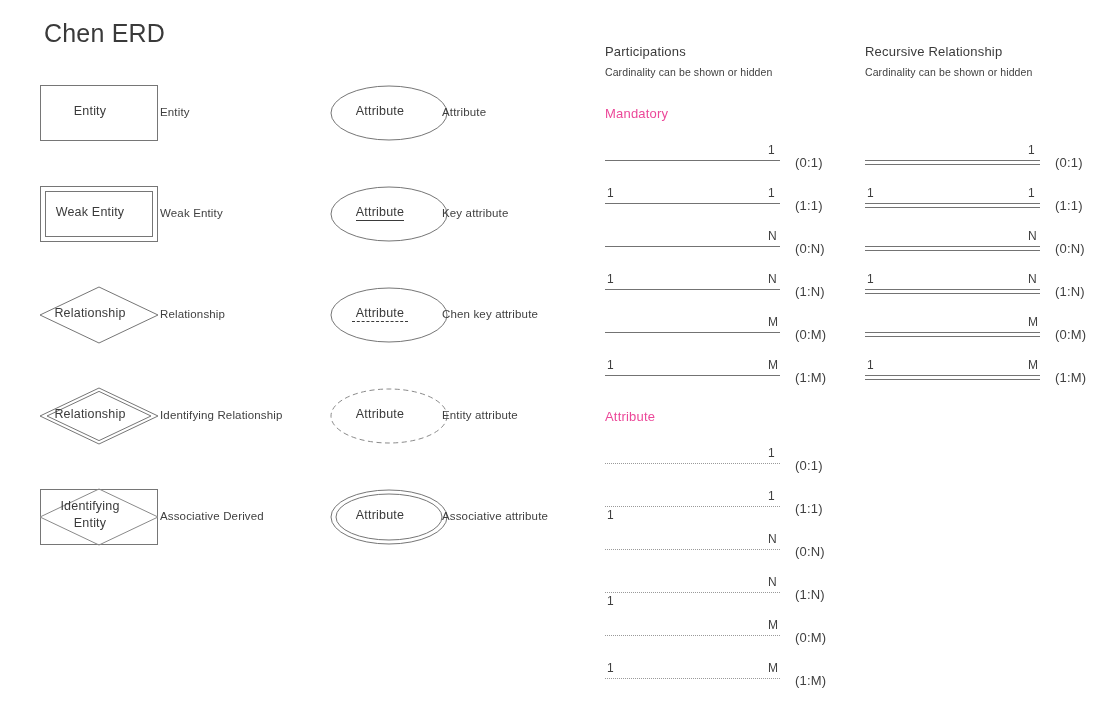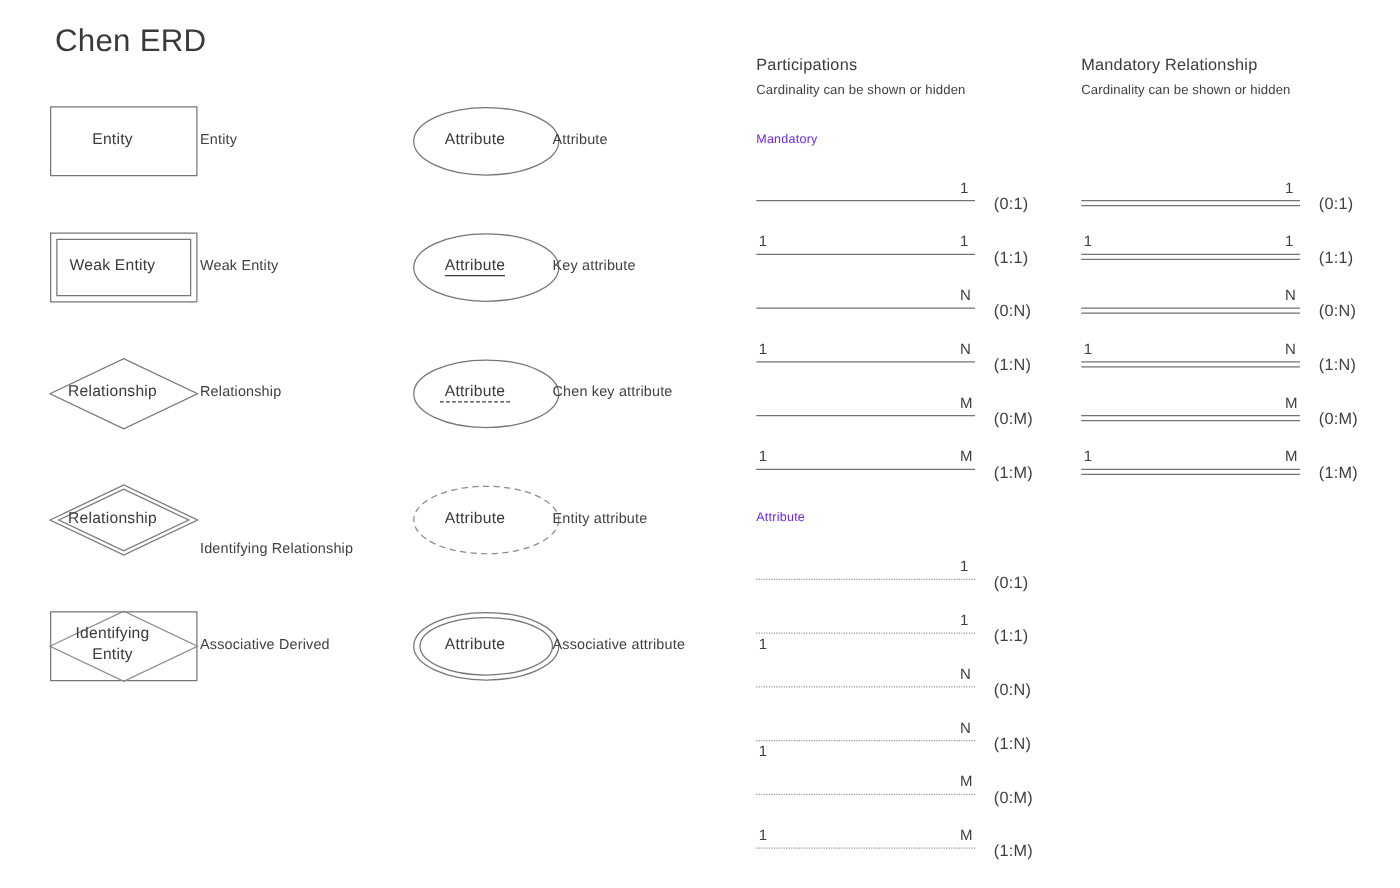--- a/index.html
+++ b/index.html
@@ -103,22 +103,22 @@
   }
   .sect-sub {
     position: absolute;
     font-size: 10.5px;
     color: #3f3f3f;
     white-space: nowrap;
     letter-spacing: .1px;
   }
   .sub-head {
     position: absolute;
-    font-size: 10px;
-    color: #6d28d9;
+    font-size: 13px;
+    color: #ec4899;
     white-space: nowrap;
     letter-spacing: .2px;
   }
 
   .card-row { position: absolute; width: 230px; height: 44px; }
   .card-line {
     position: absolute;
     left: 0;
     width: 175px;
     height: 0;
@@ -181,21 +181,21 @@
       <div class="legend-label" style="left: 140px; top: 21px;">Relationship</div>
     </div>
     <div class="legend-row" style="top: 303px;">
       <div class="shape-cell">
         <svg class="shape-svg" width="122" height="64" style="left: 10px; top: 0px;">
           <polygon class="stroke-dark" points="0,28 59,0 118,28 59,56"></polygon>
           <polygon class="stroke-dark" points="7,28 59,3.4 111,28 59,52.6"></polygon>
         </svg>
         <div class="shape-text" style="top: 18.5px;"><span>Relationship</span></div>
       </div>
-      <div class="legend-label" style="left: 140px; top: 21px; margin-top: 24px;">Identifying Relationship</div>
+      <div class="legend-label" style="left: 140px; top: 21px;">Identifying Relationship</div>
     </div>
     <div class="legend-row" style="top: 404px;">
       <div class="shape-cell">
         <div class="ent-box" style="left: 10px; top: 0px; width: 118px; height: 56px;"></div>
         <svg class="shape-svg" width="122" height="64" style="left: 10px; top: 0px;">
           <polygon class="stroke-line" points="0,28 59,0 118,28 59,56"></polygon>
         </svg>
         <div class="shape-text" style="top: 10px;"><span>Identifying</span></div>
         <div class="shape-text" style="top: 27px;"><span>Entity</span></div>
       </div>
@@ -319,21 +319,21 @@
     </div>
     <div class="card-row" style="top: 613px;">
       <div class="card-line dotted" style="top: 21px;"></div>
       <div class="card-num left" style="top: 4px;">1</div>
       <div class="card-num right" style="top: 4px;">M</div>
       <div class="card-tag" style="top: 16px;">(1:M)</div>
     </div>
   </div>
 
 <div class="sect-col" id="recursive-col" style="left:865px; top:44px; width:260px; height:360px;">
-  <div class="sect-title" style="top:0;">Mandatory Relationship</div>
+  <div class="sect-title" style="top:0;">Recursive Relationship</div>
   <div class="sect-sub" style="top:22px;">Cardinality can be shown or hidden</div>
 <div class="card-row" style="top: 95px;">
       <div class="card-line double" style="top: 21px;"></div>
       <div class="card-num right" style="top: 4px;">1</div>
       <div class="card-tag" style="top: 16px;">(0:1)</div>
     </div>
     <div class="card-row" style="top: 138px;">
       <div class="card-line double" style="top: 21px;"></div>
       <div class="card-num left" style="top: 4px;">1</div>
       <div class="card-num right" style="top: 4px;">1</div>

